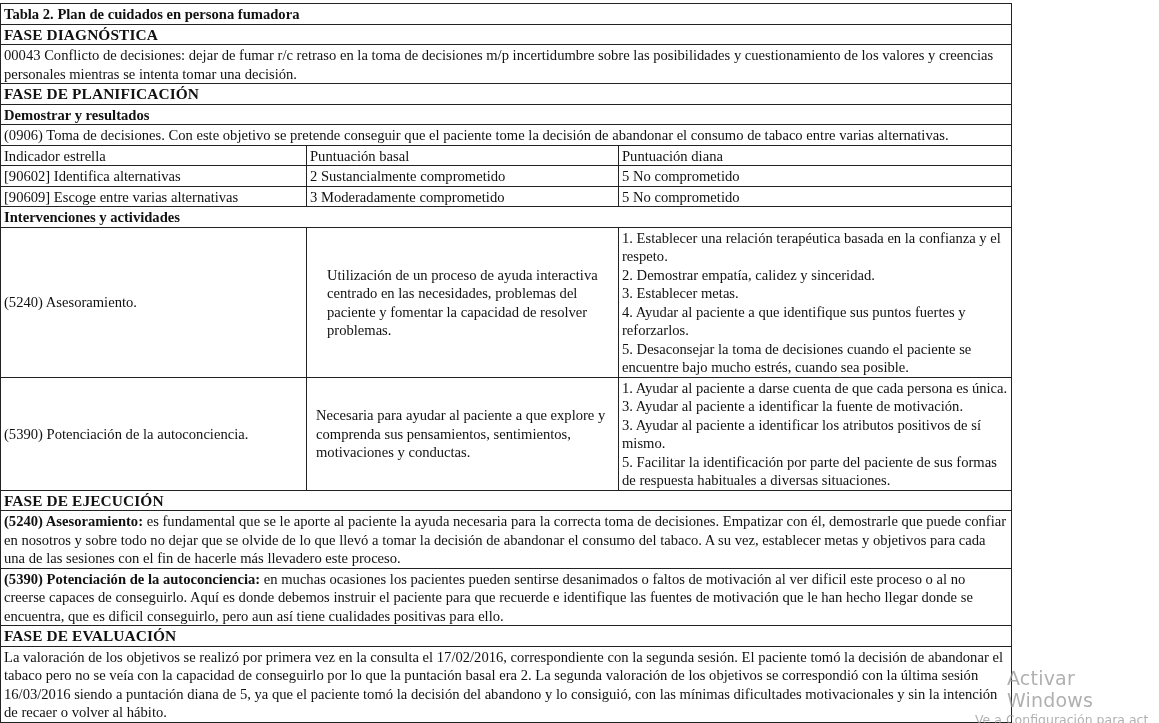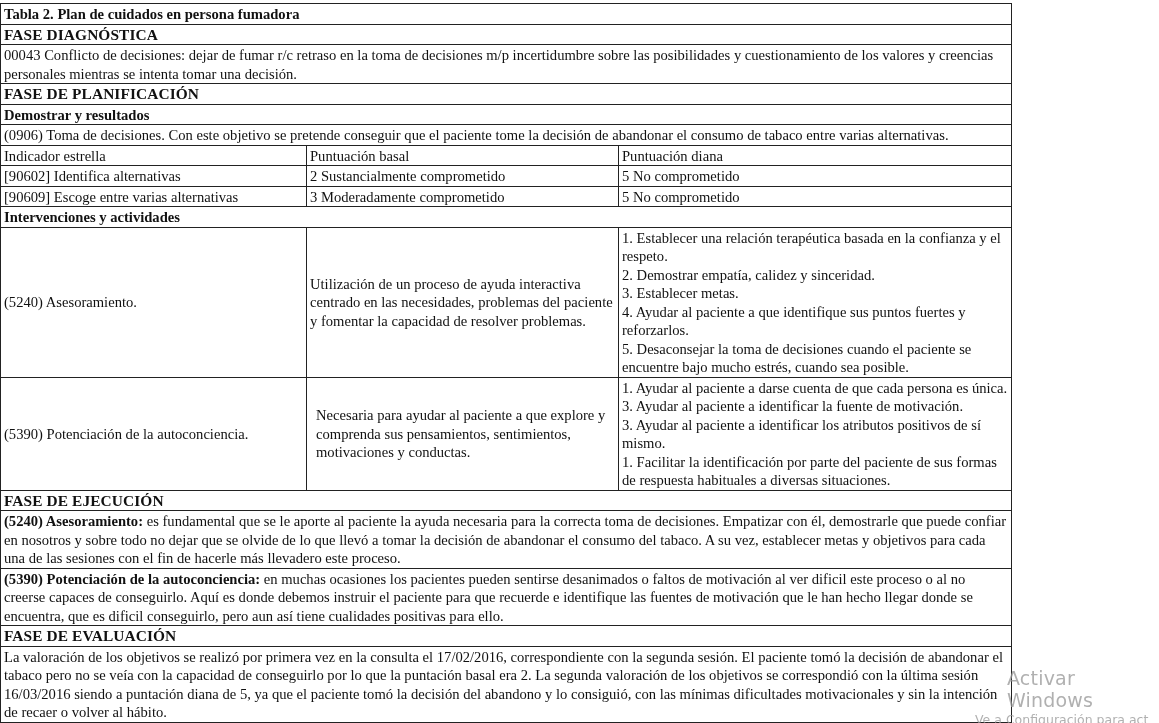--- a/index.html
+++ b/index.html
@@ -60,37 +60,37 @@
   <tr>
     <td>[90609] Escoge entre varias alternativas</td>
     <td>3 Moderadamente comprometido</td>
     <td>5 No comprometido</td>
   </tr>
   <tr>
     <td colspan="3" class="bold">Intervenciones y actividades</td>
   </tr>
   <tr>
     <td class="mid">(5240) Asesoramiento.</td>
-    <td class="mid" style="padding-left:3px">Utilización de un proceso de ayuda interactiva centrado en las necesidades, problemas del paciente y fomentar la capacidad de resolver problemas.</td>
+    <td class="mid" style="padding-left:20px">Utilización de un proceso de ayuda interactiva centrado en las necesidades, problemas del paciente y fomentar la capacidad de resolver problemas.</td>
     <td class="acts">
       <div>1. Establecer una relación terapéutica basada en la confianza y el respeto.</div>
       <div>2. Demostrar empatía, calidez y sinceridad.</div>
       <div>3. Establecer metas.</div>
       <div>4. Ayudar al paciente a que identifique sus puntos fuertes y reforzarlos.</div>
       <div>5. Desaconsejar la toma de decisiones cuando el paciente se encuentre bajo mucho estrés, cuando sea posible.</div>
     </td>
   </tr>
   <tr>
     <td class="mid">(5390) Potenciación de la autoconciencia.</td>
     <td class="mid" style="padding-left:9px">Necesaria para ayudar al paciente a que explore y comprenda sus pensamientos, sentimientos, motivaciones y conductas.</td>
     <td class="acts">
       <div>1. Ayudar al paciente a darse cuenta de que cada persona es única.</div>
       <div>3. Ayudar al paciente a identificar la fuente de motivación.</div>
       <div>3. Ayudar al paciente a identificar los atributos positivos de sí mismo.</div>
-      <div>1. Facilitar la identificación por parte del paciente de sus formas de respuesta habituales a diversas situaciones.</div>
+      <div>5. Facilitar la identificación por parte del paciente de sus formas de respuesta habituales a diversas situaciones.</div>
     </td>
   </tr>
   <tr>
     <td colspan="3" class="phase">FASE DE EJECUCIÓN</td>
   </tr>
   <tr>
     <td colspan="3"><span class="bold">(5240) Asesoramiento:</span><span> es fundamental que se le aporte al paciente la ayuda necesaria para la correcta toma de decisiones. Empatizar con él, demostrarle que puede confiar en nosotros y sobre todo no dejar que se olvide de lo que llevó a tomar la decisión de abandonar el consumo del tabaco. A su vez, establecer metas y objetivos para cada una de las sesiones con el fin de hacerle más llevadero este proceso.</span></td>
   </tr>
   <tr>
     <td colspan="3"><span class="bold">(5390) Potenciación de la autoconciencia:</span><span> en muchas ocasiones los pacientes pueden sentirse desanimados o faltos de motivación al ver dificil este proceso o al no creerse capaces de conseguirlo. Aquí es donde debemos instruir el paciente para que recuerde e identifique las fuentes de motivación que le han hecho llegar donde se encuentra, que es dificil conseguirlo, pero aun así tiene cualidades positivas para ello.</span></td>

